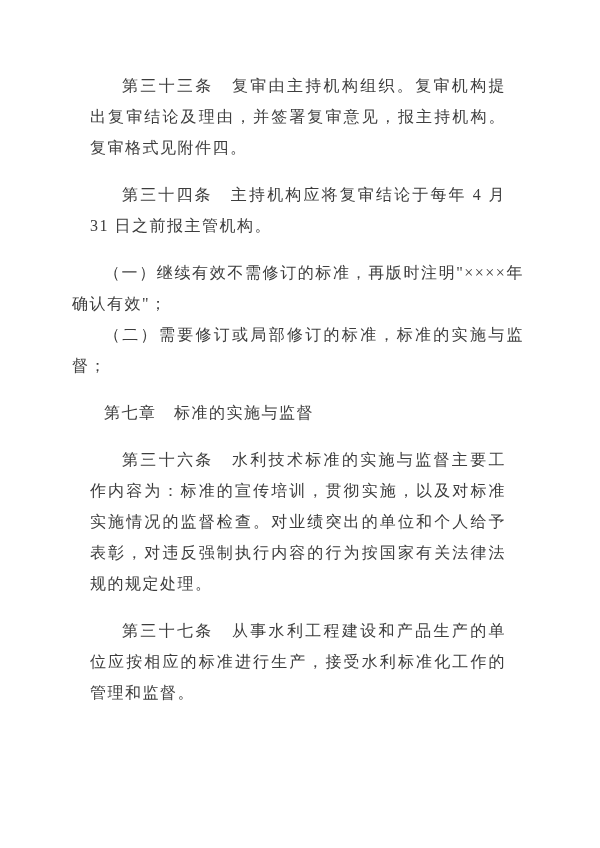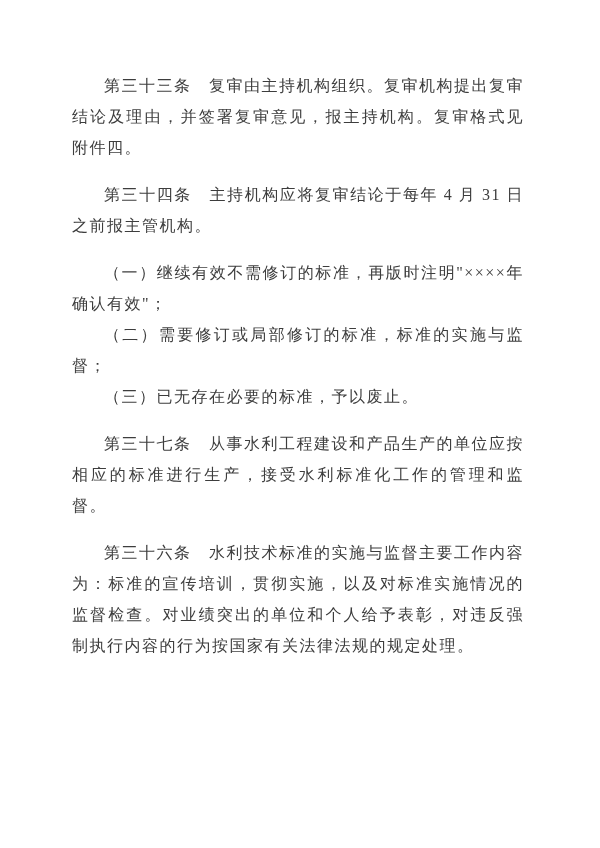--- a/index.html
+++ b/index.html
@@ -17,21 +17,21 @@
   }
   .doc-body {
     box-sizing: border-box;
     padding: 54px 76px 0 72px;
     font-family: "Liberation Serif", "DejaVu Serif", serif;
     font-size: 16px;
     line-height: 31px;
     color: #3d3d3d;
   }
   .doc-body p {
-    margin: 16px 0;
+    margin: 16px 18px;
     text-indent: 2em;
     text-align: justify;
     text-justify: inter-ideograph;
     letter-spacing: 1.5px;
     word-break: break-all;
   }
   .doc-body p.item {
     margin: 0;
   }
   .doc-body p.heading {
@@ -40,17 +40,17 @@
 </style>
 </head>
 <body>
 
 <div class="page" style="background: rgb(255, 255, 255);">
   <div class="doc-body" id="doc-body" style="color: rgb(61, 61, 61);">
       <p class="para">第三十三条　复审由主持机构组织。复审机构提出复审结论及理由，并签署复审意见，报主持机构。复审格式见附件四。</p>
       <p class="para">第三十四条　主持机构应将复审结论于每年 4 月 31 日之前报主管机构。</p>
       <p class="item">（一）继续有效不需修订的标准，再版时注明"××××年确认有效"；</p>
       <p class="item">（二）需要修订或局部修订的标准，标准的实施与监督；</p>
-      <p class="item">（三）已无存在必要的标准，予以废止。</p>
+      <p class="heading">第七章　标准的实施与监督</p>
+      <p class="para">第三十六条　水利技术标准的实施与监督主要工作内容为：标准的宣传培训，贯彻实施，以及对标准实施情况的监督检查。对业绩突出的单位和个人给予表彰，对违反强制执行内容的行为按国家有关法律法规的规定处理。</p>
       <p class="para">第三十七条　从事水利工程建设和产品生产的单位应按相应的标准进行生产，接受水利标准化工作的管理和监督。</p>
-      <p class="para">第三十六条　水利技术标准的实施与监督主要工作内容为：标准的宣传培训，贯彻实施，以及对标准实施情况的监督检查。对业绩突出的单位和个人给予表彰，对违反强制执行内容的行为按国家有关法律法规的规定处理。</p>
     </div>
 </div>
 
 </body></html>

